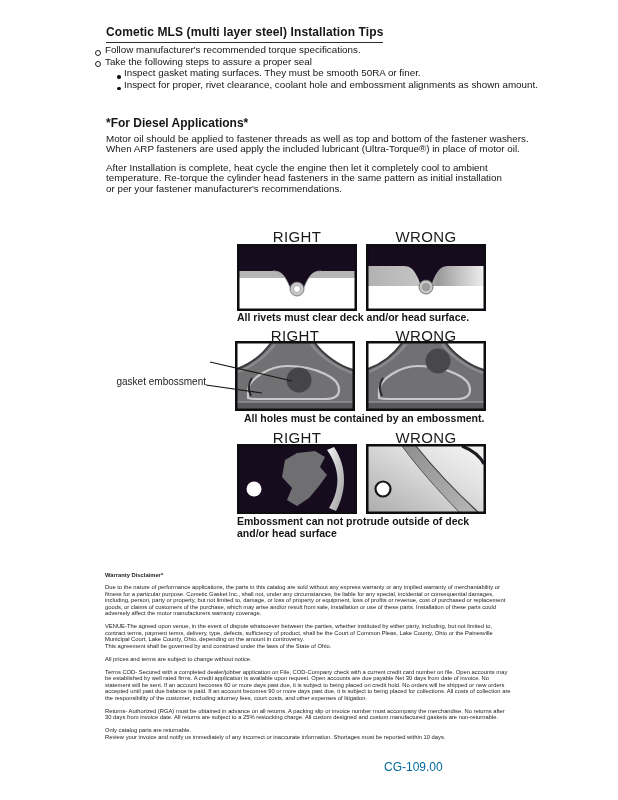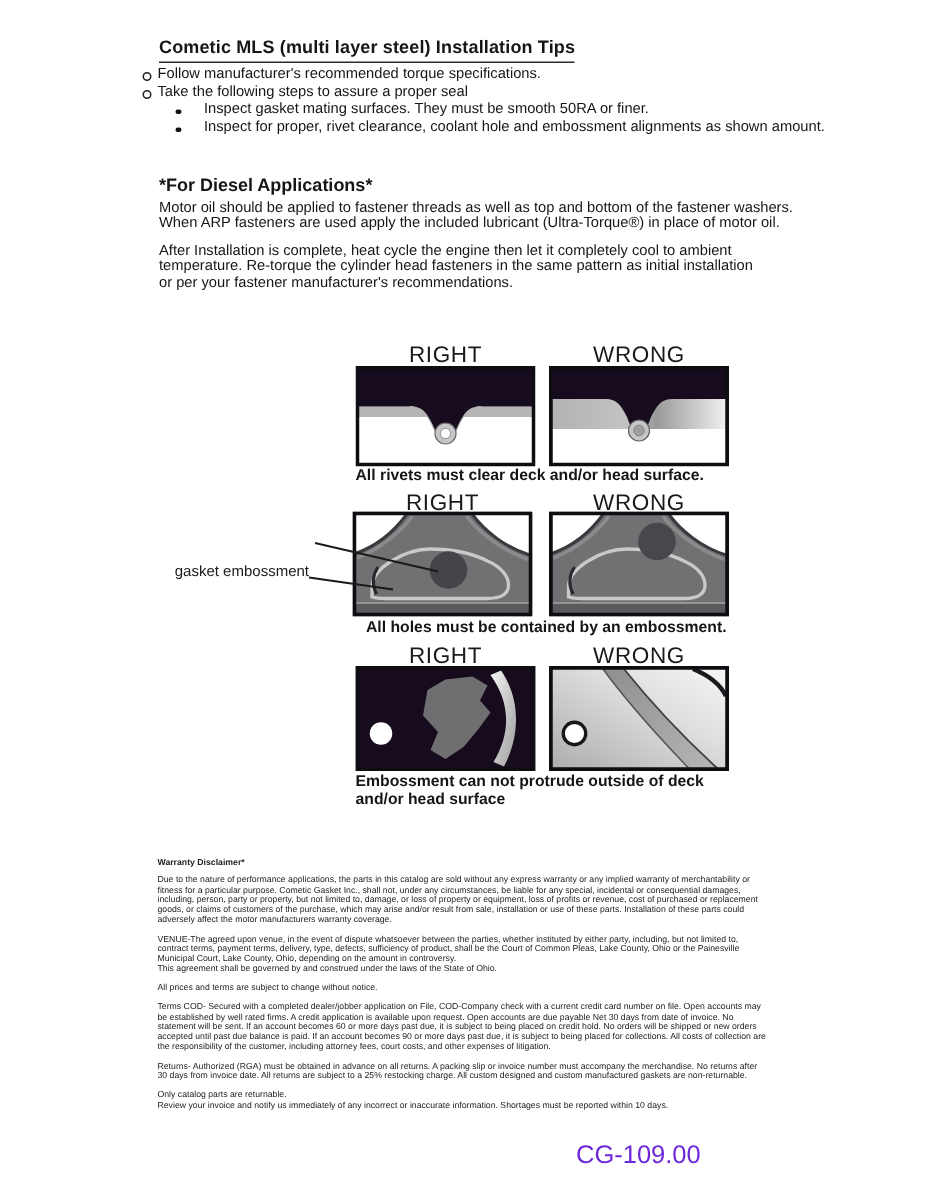--- a/index.html
+++ b/index.html
@@ -7,34 +7,34 @@
     position:relative;width:618px;height:800px;background:#ffffff;
     font-family:"Liberation Sans","DejaVu Sans",sans-serif;color:#161616;
     overflow:hidden;margin:0 auto;
   }
   .abs{position:absolute;}
   .title{
     font-size:12px;font-weight:bold;letter-spacing:.1px;
     border-bottom:1.5px solid #2c2c2c;padding-bottom:2.5px;display:inline-block;
   }
   .tips{list-style:none;margin:0;padding:0;}
-  .tips li{display:flex;align-items:center;font-size:9.8px;line-height:11.6px;}
-  .tips li.l2{margin-left:22px;gap:12px;}
+  .tips li{display:flex;align-items:flex-end;font-size:9.8px;line-height:11.6px;}
+  .tips li.l2{margin-left:22px;}
   .m-circle{flex:0 0 auto;width:4px;height:4px;border:1px solid #222;border-radius:50%;margin:3px 4px 0 0;}
   .m-dot{flex:0 0 auto;width:3.5px;height:3.5px;background:#111;border-radius:50%;margin:3.5px 3.5px 0 0;}
   .h2{font-size:12px;font-weight:bold;}
   .body-p{font-size:9.8px;line-height:10.4px;white-space:pre-line;width:470px;}
   .rw-label{font-size:15px;letter-spacing:.4px;text-align:center;width:120px;color:#1a1a1a;}
   .caption{font-size:10.5px;font-weight:bold;line-height:11.5px;white-space:pre-line;}
   .annot{font-size:10px;line-height:10.6px;text-align:right;white-space:pre-line;color:#1c1c1c;}
   .diagram-box{display:block;}
   .legal{width:702px;transform:scale(0.58);transform-origin:0 0;font-size:10px;line-height:11.3px;color:#222;}
   .legal .lp{margin:0 0 11px 0;white-space:pre-line;}
   .legal .lh{font-weight:bold;margin:0 0 9px 0;}
-  .pagenum{font-size:17px;color:#6d28d9;}
+  .pagenum{font-size:12px;color:#0369a1;}
 </style>
 </head>
 <body>
 
 <div class="page">
 
   <div class="abs" style="left:106px;top:22px;">
     <span class="title">Cometic MLS (multi layer steel) Installation Tips</span>
   </div>
 

